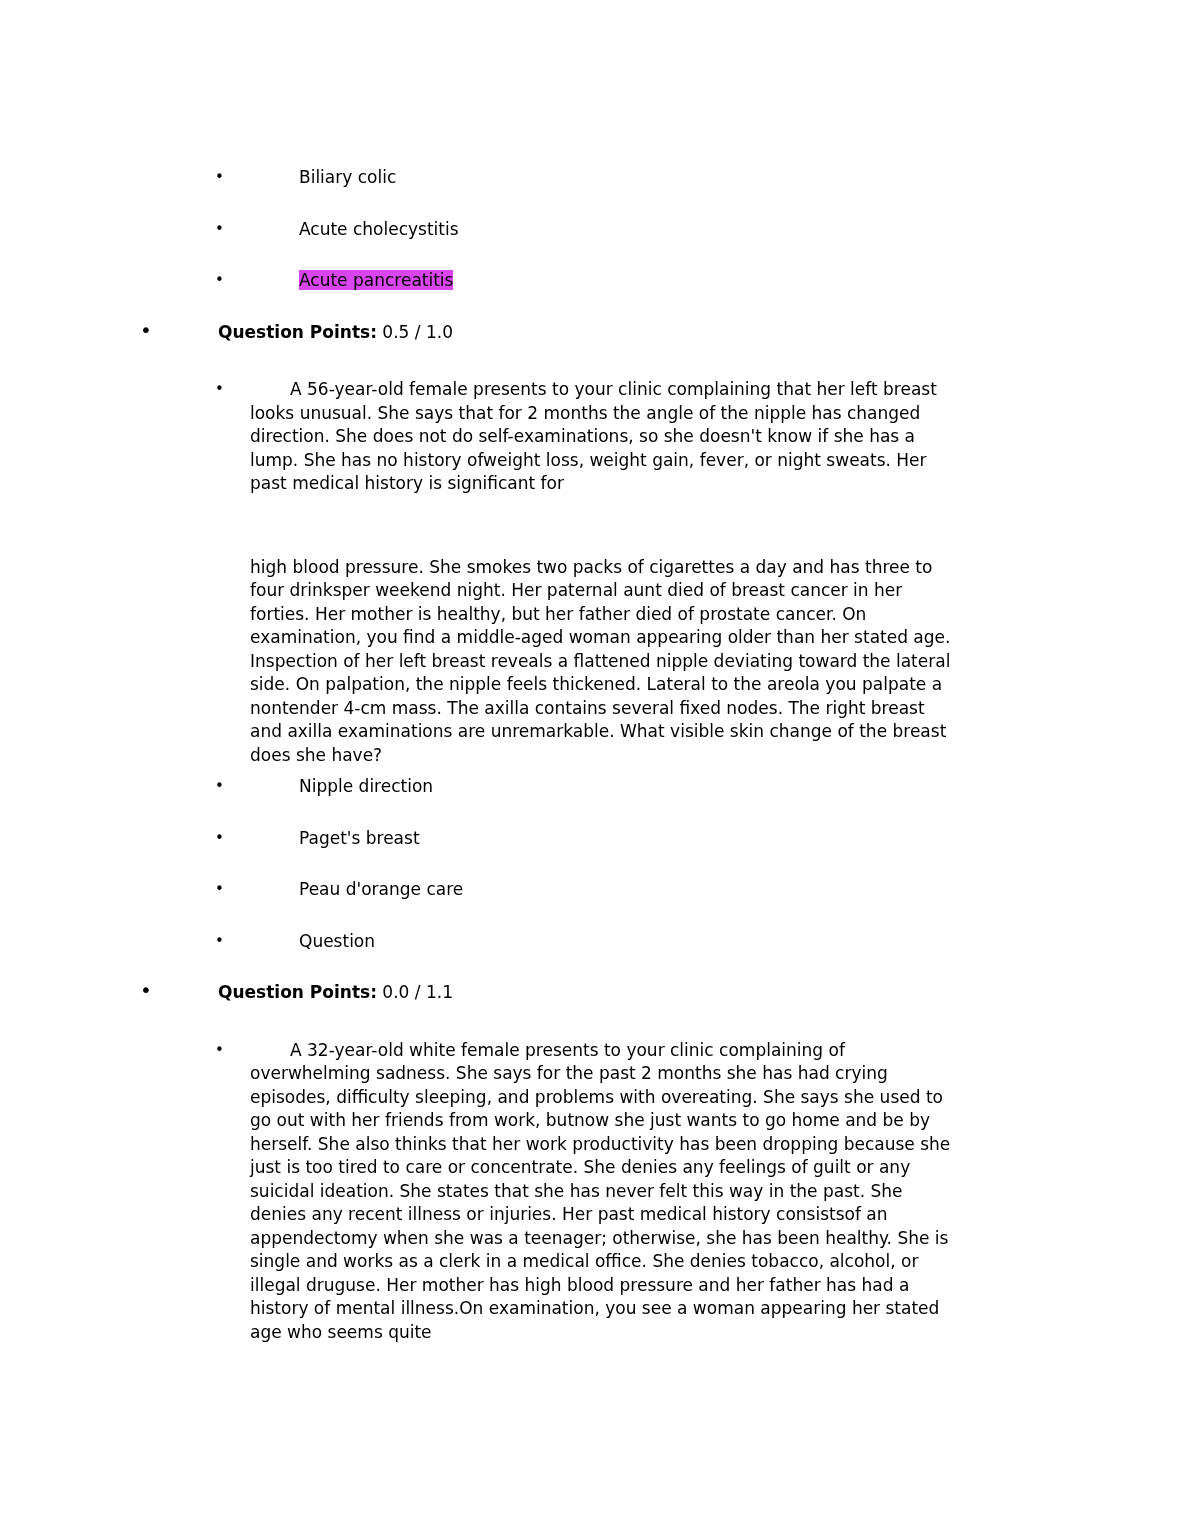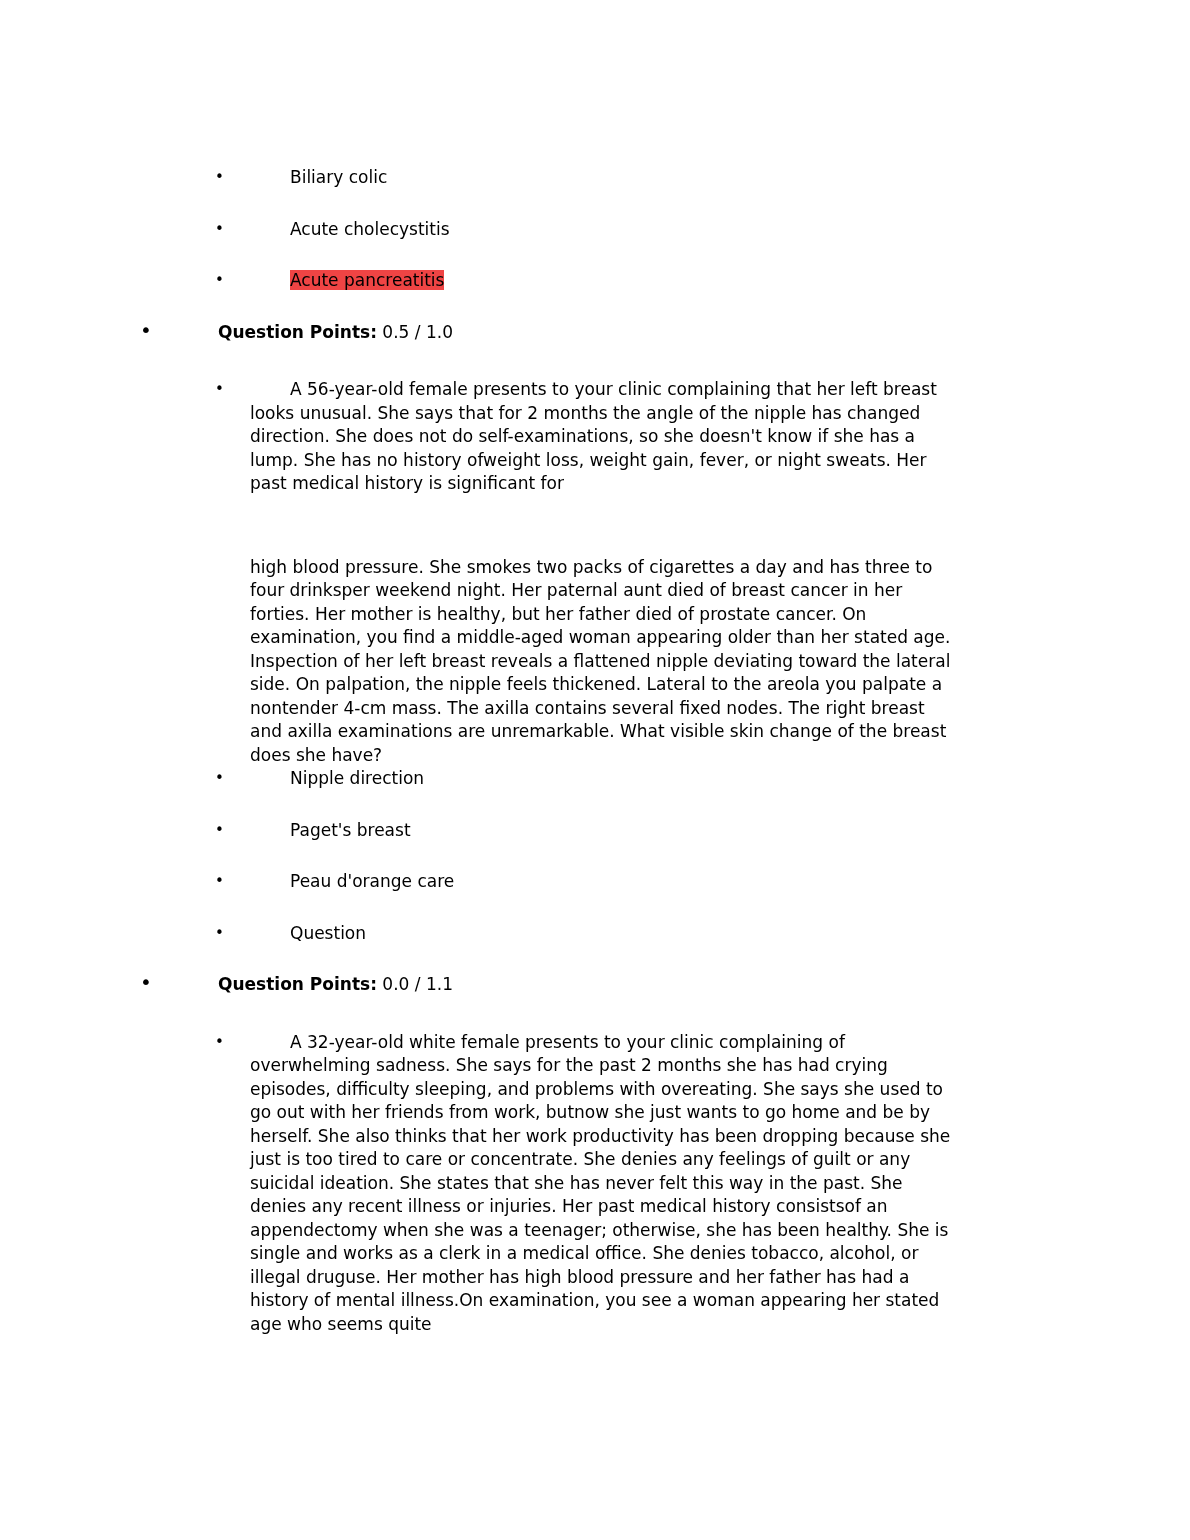--- a/index.html
+++ b/index.html
@@ -29,23 +29,24 @@
     margin-bottom: 28px;
   }
   .option .bullet {
     position: absolute;
     left: -75px;
     top: 0;
     font-size: 15px;
   }
   .option .opt-text {
     display: inline;
+    margin-left: 9px;
   }
   .option .opt-text.hl {
-    background: #ef4444;
+    background: #d946ef;
   }
   
   .points {
     position: relative;
     margin-left: 218px;
     margin-top: 16px;
     margin-bottom: 34px;
   }
   .points .bullet {
     position: absolute;
@@ -69,21 +70,21 @@
     left: -35px;
     top: 0;
     font-size: 15px;
     text-indent: 0;
   }
   
   .continuation {
     margin-left: 250px;
     width: 712px;
     margin-top: 60px;
-    margin-bottom: 0;
+    margin-bottom: 8px;
   }
 </style>
 </head>
 <body>
 
 <div class="page">
   <div class="doc-content" id="doc-content">
       <div class="option"><span class="bullet">•</span><span class="opt-text">Biliary colic</span></div>
       <div class="option"><span class="bullet">•</span><span class="opt-text">Acute cholecystitis</span></div>
       <div class="option"><span class="bullet">•</span><span class="opt-text hl">Acute pancreatitis</span></div>

